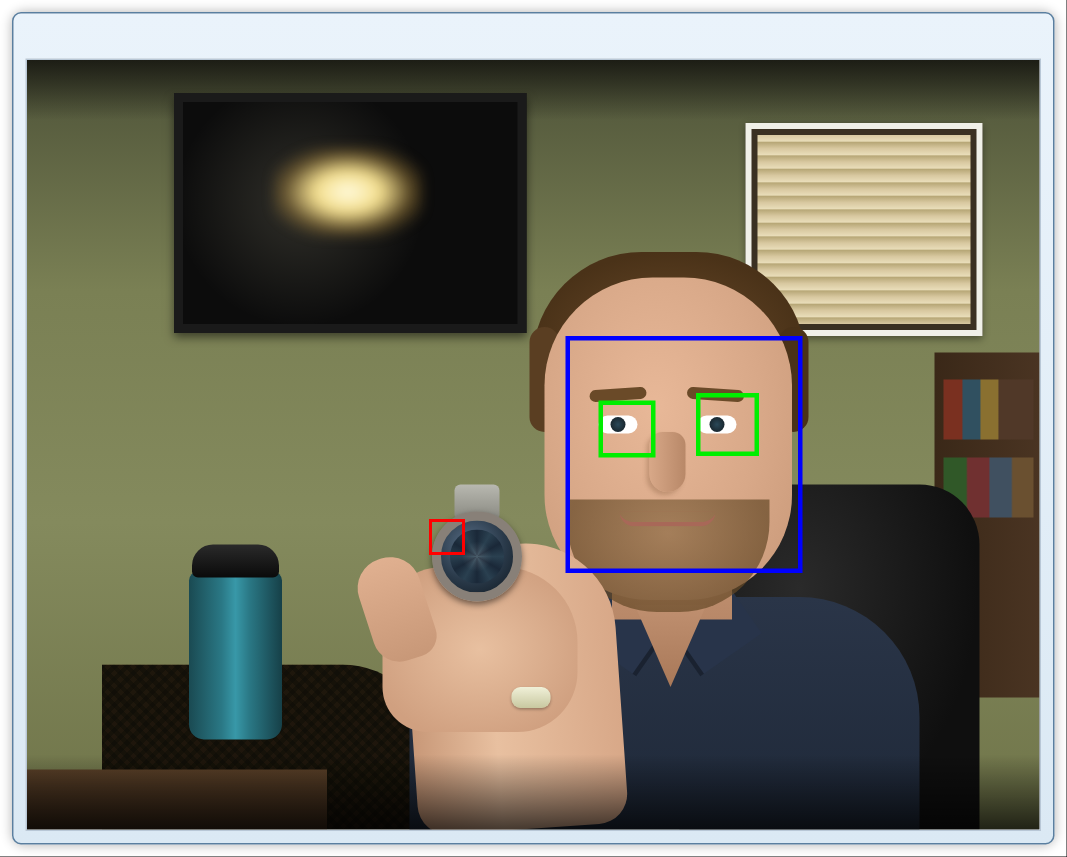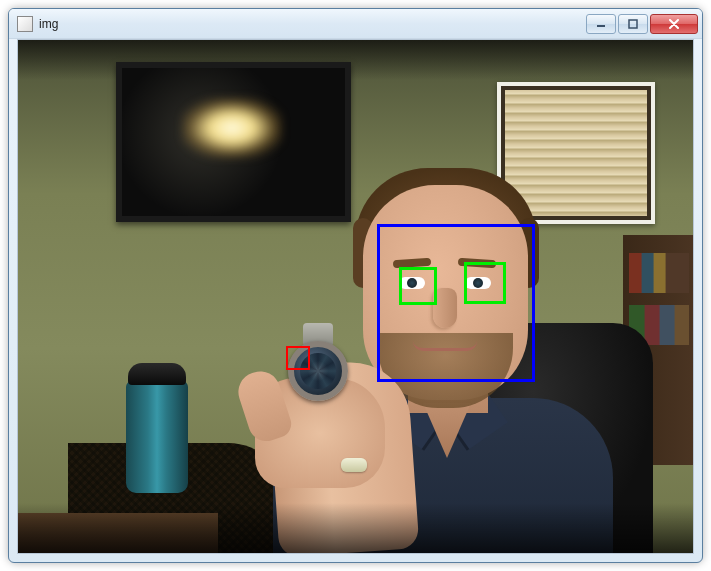--- a/index.html
+++ b/index.html
@@ -395,41 +395,20 @@
       width: 200px; height: 40px;
       background: linear-gradient(to top, #3a2818 0%, #5a4028 100%);
     }
   </style>
 </head>
 <body>
 
 <div class="shadow-frame"></div>
 
 <div class="window">
-  <div class="titlebar">
-    <div class="app-icon"></div>
-    <div class="title-text">img</div>
-    <div class="window-controls">
-      <div class="win-btn" title="Minimize">
-        <svg width="10" height="10" viewBox="0 0 10 10">
-            <rect x="1" y="6" width="8" height="2" fill="#3a5068"></rect>
-          </svg>
-      </div>
-      <div class="win-btn" title="Maximize">
-        <svg width="10" height="10" viewBox="0 0 10 10">
-            <rect x="1" y="1" width="8" height="8" fill="none" stroke="#3a5068" stroke-width="1.5"></rect>
-          </svg>
-      </div>
-      <div class="win-btn close" title="Close">
-        <svg width="12" height="10" viewBox="0 0 12 10">
-            <path d="M2 1 L10 9 M10 1 L2 9" stroke="#fff" stroke-width="2" stroke-linecap="round"></path>
-          </svg>
-      </div>
-    </div>
-  </div>
 
   <div class="client">
     <div class="image-canvas">
       <div class="scene">
         <div class="wall"></div>
         <div class="ceiling-shadow"></div>
         <div class="picture-frame"></div>
         <div class="window-blinds">
             <div class="blinds-inner"></div>
           </div>

